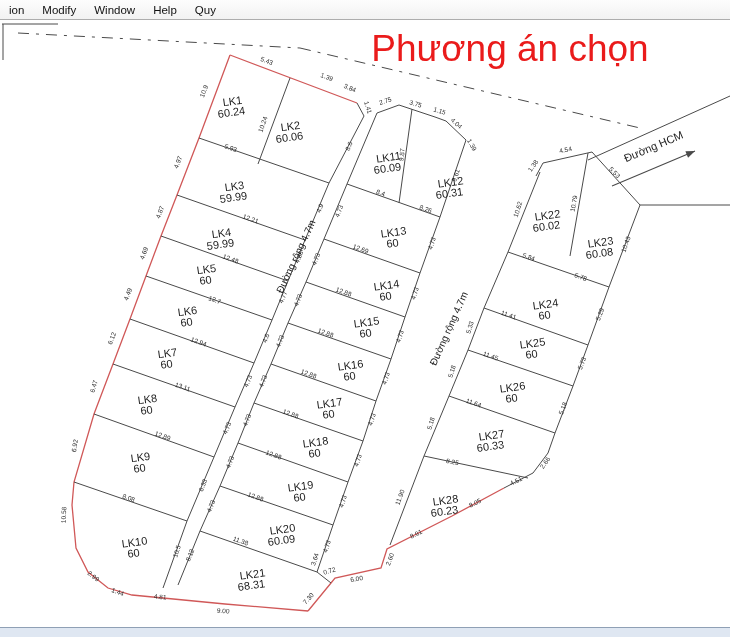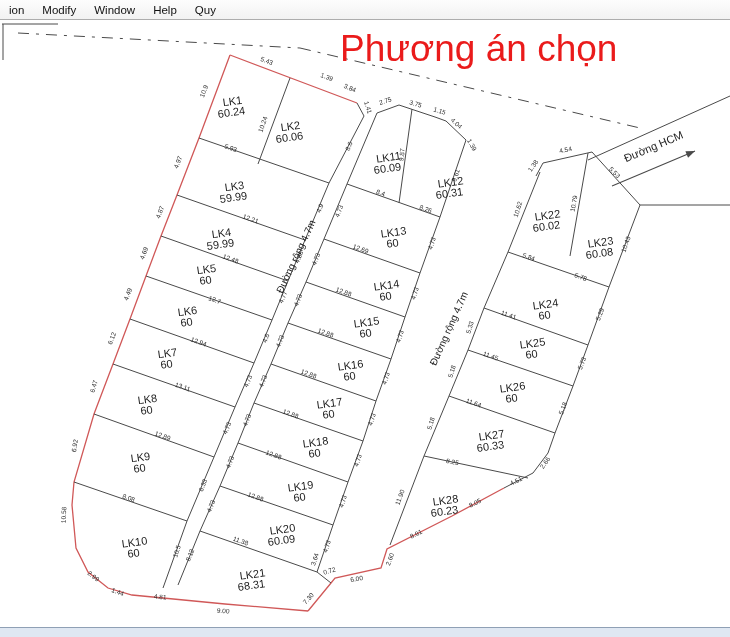--- a/index.html
+++ b/index.html
@@ -3,21 +3,21 @@
 <meta charset="utf-8">
 <style>
   html,body{margin:0;padding:0;background:#fff;}
   #app{position:relative;width:730px;height:637px;overflow:hidden;background:#fff;
        font-family:"Liberation Sans",sans-serif;}
   #menubar{position:absolute;left:0;top:0;width:730px;height:19px;
        background:linear-gradient(#fdfdfd,#f2f2f2);border-bottom:1px solid #adadad;
        display:flex;align-items:center;gap:0;z-index:5;}
   .menu-item{font-size:11.5px;color:#111;padding:2px 9px;cursor:default;white-space:nowrap;}
   #canvas{position:absolute;left:0;top:0;width:730px;height:637px;}
-  #plan-title{position:absolute;left:340px;top:28px;width:340px;text-align:left;
+  #plan-title{position:absolute;left:340px;top:28px;width:340px;text-align:center;
        font-size:37px;font-weight:400;z-index:4;letter-spacing:0px;}
   #statusbar{position:absolute;left:0;bottom:0;width:730px;height:9px;
        background:#dfe7f2;border-top:1px solid #8fa0b5;z-index:5;}
   svg text{user-select:none;}
   .lot-id{font-size:11px;fill:#1c1c1c;}
   .dim{font-size:6.5px;fill:#2e2e2e;}
   .roadlab{font-size:10px;fill:#1c1c1c;}
 </style>
 </head>
 <body>

